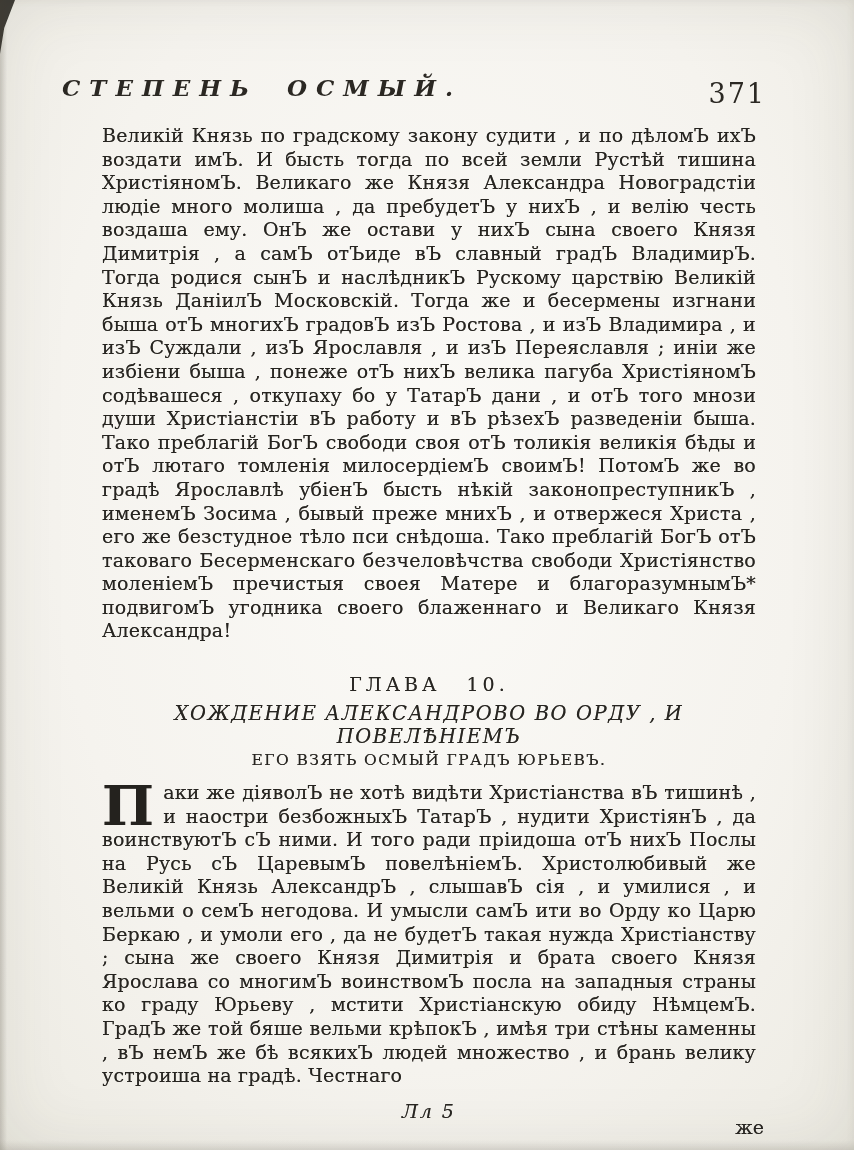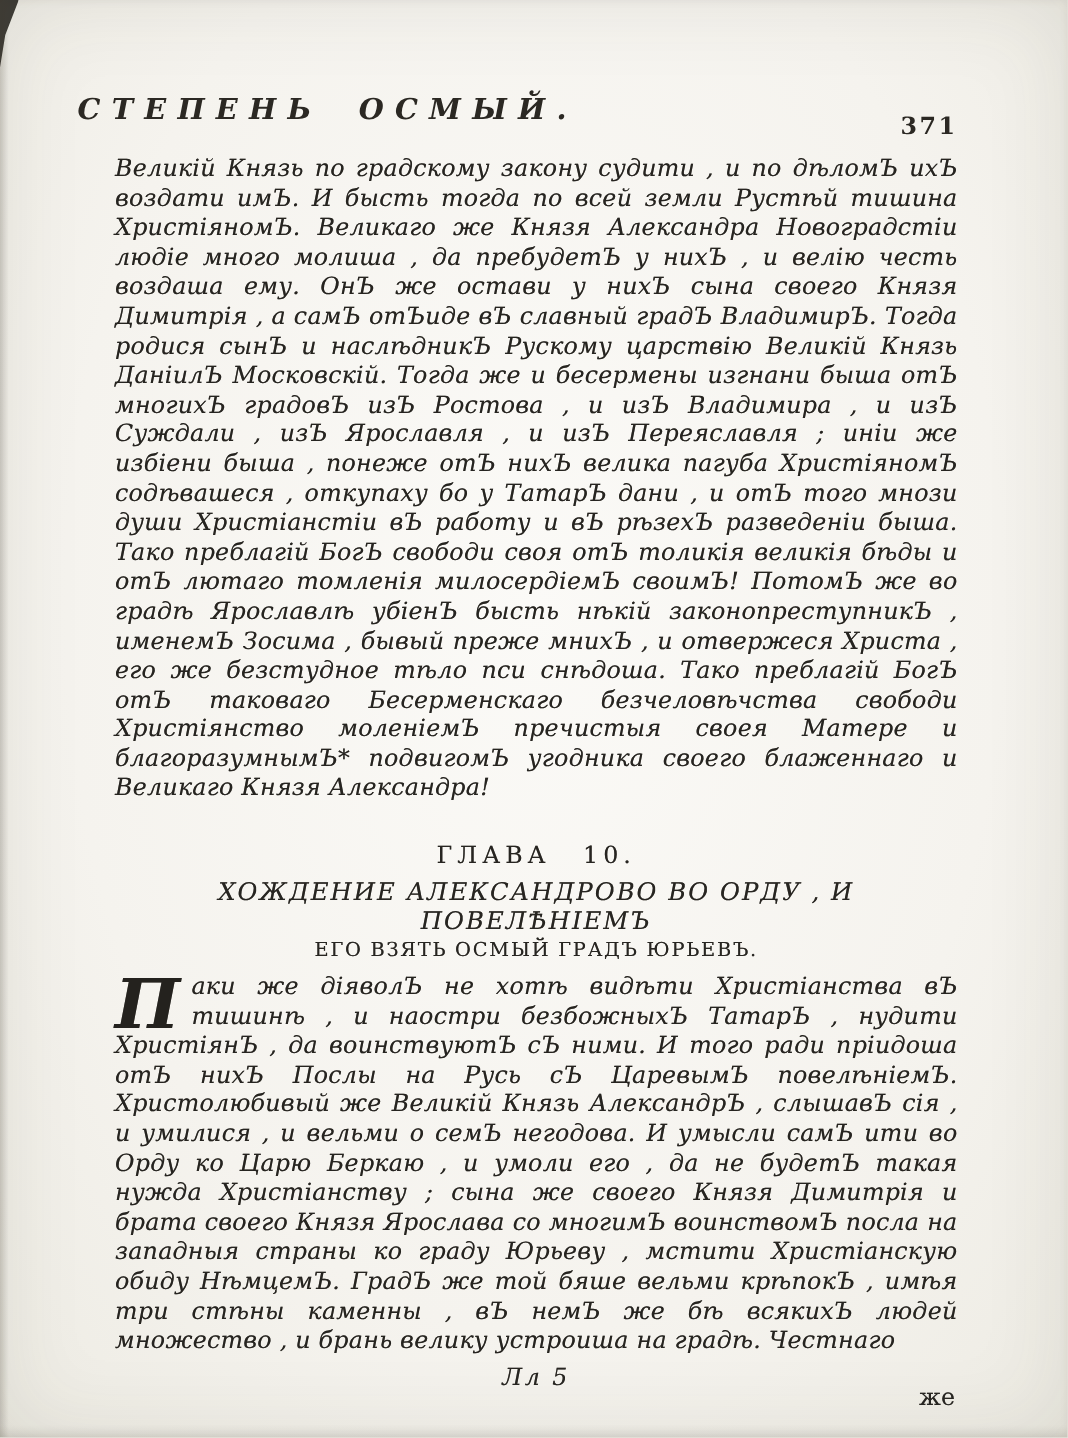--- a/index.html
+++ b/index.html
@@ -60,36 +60,34 @@
     font-weight: bold;
     font-size: 23px;
     letter-spacing: 9px;
     word-spacing: 12px;
     color: #2b2823;
     transform: translateX(-28px);
   }
   .page-number {
     position: absolute;
     right: 2px;
-    top: 16px;
-    font-size: 19px;
+    top: 4px;
+    font-size: 27px;
     letter-spacing: 2px;
     color: #2b2823;
-    font-weight: bold;
   }
 
   .body {
-    margin: 2px;
+    margin: 12px;
     font-size: 19px;
     line-height: 23.6px;
     text-align: justify;
     letter-spacing: 0.2px;
     color: #262420;
     text-shadow: 0 0 0.45px rgba(30,26,20,0.55);
-    font-style: italic;
   }
 
   .chapter-label {
     margin-top: 30px;
     text-align: center;
     font-size: 19px;
     letter-spacing: 4px;
     word-spacing: 16px;
     text-shadow: 0 0 0.4px rgba(30,26,20,0.5);
   }

